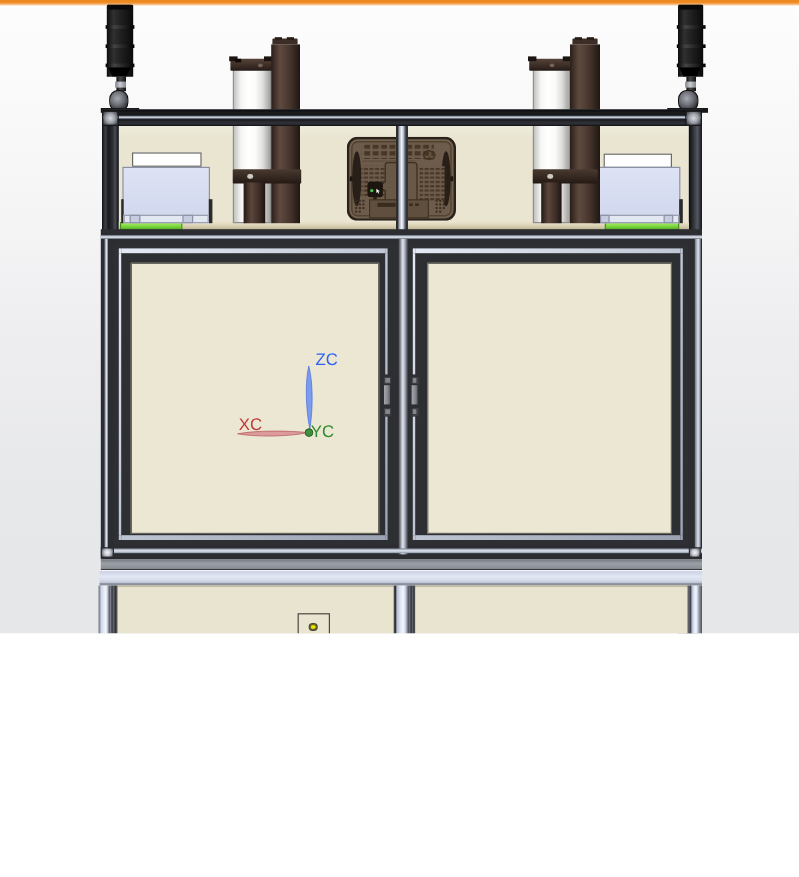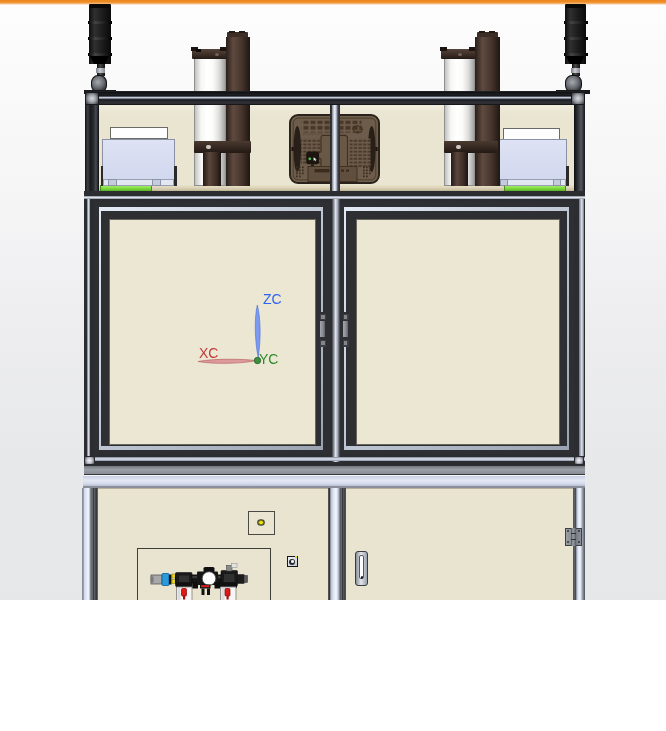--- a/index.html
+++ b/index.html
@@ -1,16 +1,16 @@
 <!DOCTYPE html>
 <html><head>
 <meta charset="utf-8">
 <style>
   html,body{margin:0;padding:0;} 
-  #c{position:relative;width:666px;height:600px;overflow:hidden;
+  #c{position:relative;width:666px;height:528px;overflow:hidden;
      background:linear-gradient(180deg,#fdfdfd 0%,#f6f6f7 30%,#ededef 55%,#e7e8ea 78%,#e6e7e9 100%);
      font-family:"Liberation Sans",sans-serif;}
   .a{position:absolute;}
 </style>
 </head>
 <body>
 <div id="c">
 
 <div class="a" style="left:0;top:0;width:666px;height:4.5px;background:linear-gradient(180deg,#ec861a 0%,#ee8c26 40%,#f5b370 70%,rgba(255,255,255,0) 100%);"></div>
 

